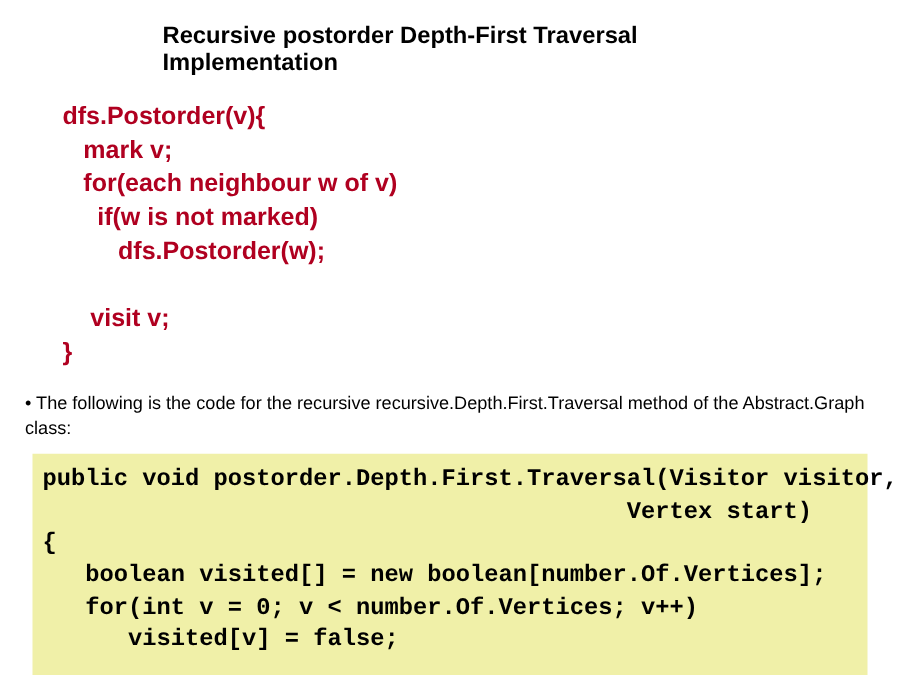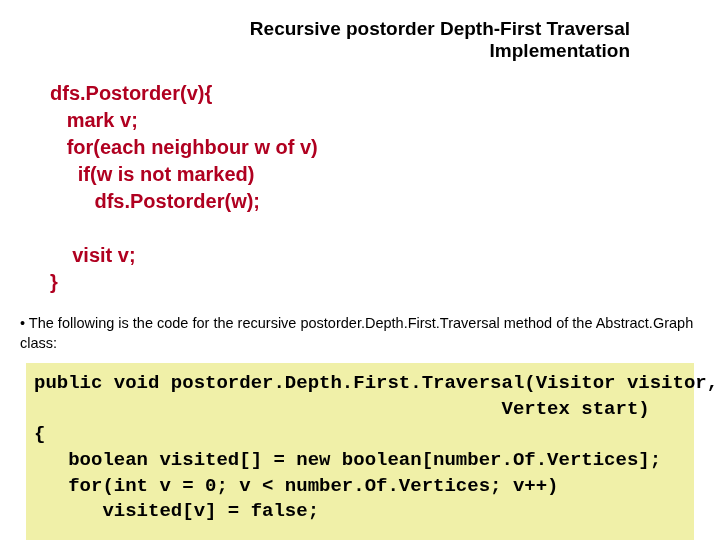--- a/index.html
+++ b/index.html
@@ -12,21 +12,21 @@
     font-size: 14px;
     color: #000;
     overflow: hidden;
   }
   .slide {
     padding: 10px 20px 20px 20px;
   }
   .title {
     font-size: 19px;
     font-weight: bold;
-    text-align: right;
+    text-align: left;
     margin: 8px 0 18px 110px;
     width: 500px;
   }
   .pseudo {
     font-size: 20px;
     font-weight: bold;
     color: #b00020;
     margin: 0 0 0 30px;
     line-height: 1.35;
     white-space: pre;
@@ -56,21 +56,21 @@
 <div class="slide">
   <div class="title">Recursive postorder Depth-First Traversal Implementation</div>
   <div class="pseudo">dfs.Postorder(v){
    mark v;
    for(each neighbour w of v)
      if(w is not marked)
         dfs.Postorder(w);
 
     visit v;
 }</div>
-  <div class="desc">• The following is the code for the recursive postorder.Depth.First.Traversal method of the Abstract.Graph class:</div>
+  <div class="desc">• The following is the code for the recursive recursive.Depth.First.Traversal method of the Abstract.Graph class:</div>
   <div class="codeblock">public void postorder.Depth.First.Traversal(Visitor visitor,
                                          Vertex start)
 {
    boolean visited[] = new boolean[number.Of.Vertices];
    for(int v = 0; v &lt; number.Of.Vertices; v++)
       visited[v] = false;
 
    postorder.Depth.First.Traversal(visitor, start, visited);
 }</div>
 </div>

